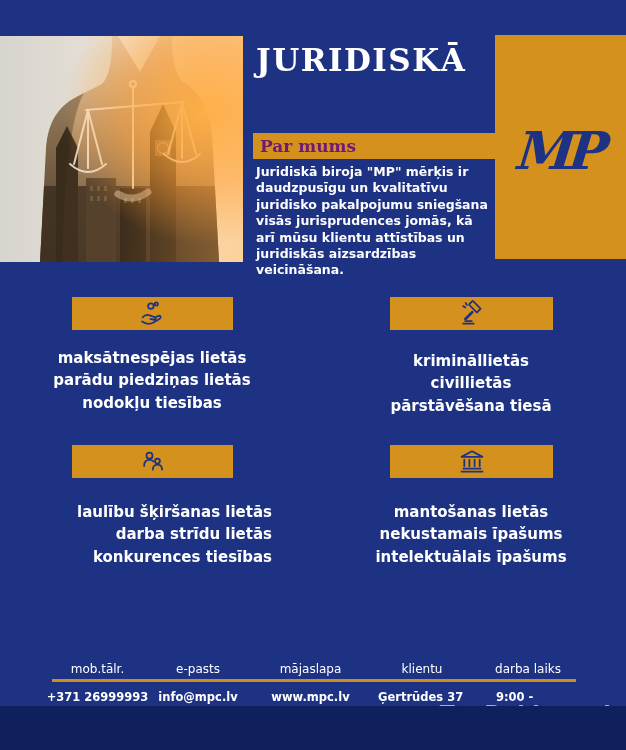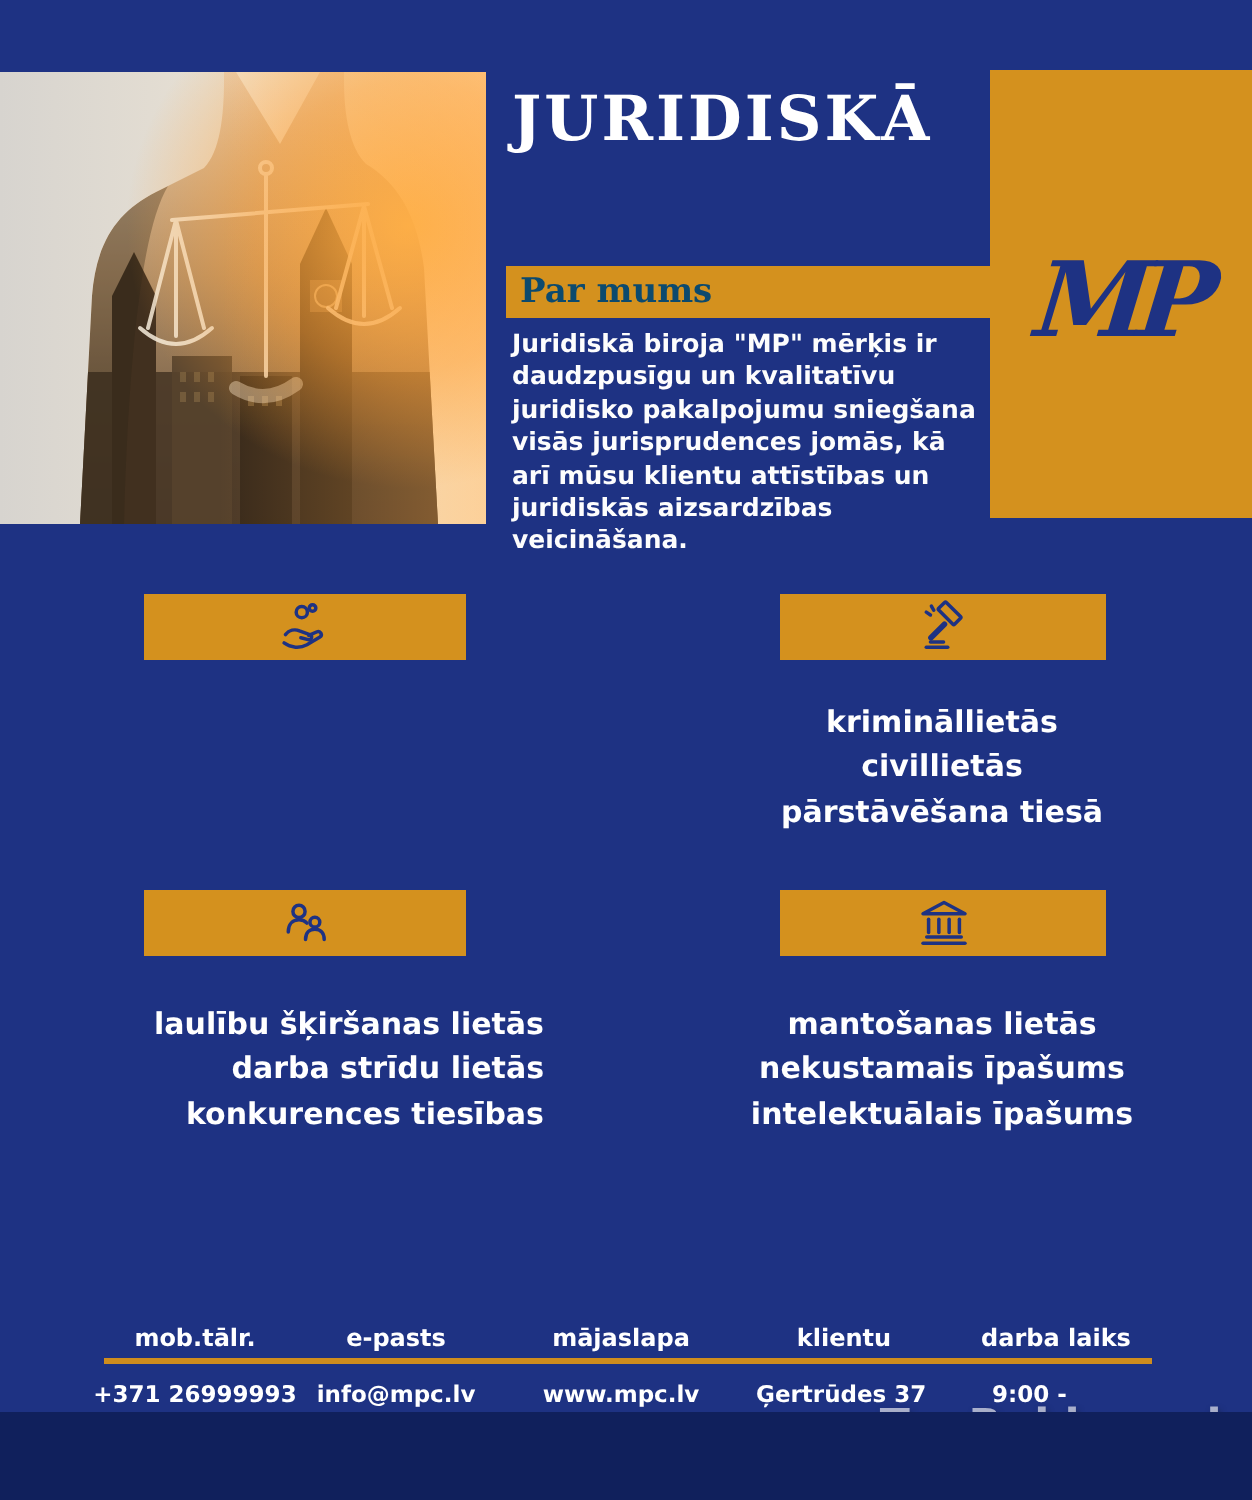--- a/index.html
+++ b/index.html
@@ -19,21 +19,21 @@
     font-weight:bold;font-size:31px;line-height:40px;letter-spacing:1.5px;
     color:#ffffff;
   }
   .about-bar{
     position:absolute;left:253px;top:133px;width:242px;height:26px;
     background:#d4911e;
   }
   .about-bar span{
     display:block;padding-left:7px;line-height:26px;
     font-family:"DejaVu Serif","Liberation Serif",serif;
-    font-weight:bold;font-size:17px;color:#0c4a6e;
+    font-weight:bold;font-size:17px;color:#701a75;
   }
   .about-text{
     position:absolute;left:256px;top:164px;width:240px;
     font-size:12.5px;font-weight:bold;line-height:16.4px;color:#fdfdfd;
   }
   .brand-panel{
     position:absolute;left:495px;top:35px;width:131px;height:224px;
     background:#d4911e;
   }
   .brand-logo{
@@ -48,21 +48,21 @@
   .bar-1{left:72px;top:297px;width:161px;}
   .bar-2{left:390px;top:297px;width:163px;}
   .bar-3{left:72px;top:445px;width:161px;}
   .bar-4{left:390px;top:445px;width:163px;}
   .svc-list{position:absolute;width:240px;text-align:center;font-size:15px;font-weight:bold;line-height:22.4px;color:#ffffff;}
   .list-1{left:32px;top:347px;}
   .list-2{left:351px;top:330px;margin-top:20px;}
   .list-3{left:32px;top:501px;text-align:right;}
   .list-4{left:351px;top:501px;}
   
-  .contact-label{position:absolute;top:662px;font-size:12px;font-weight:bold;text-align:center;color:#ffffff;}
+  .contact-label{position:absolute;top:662px;font-size:12px;font-weight:normal;text-align:center;color:#ffffff;}
   .contact-value{position:absolute;top:689px;font-size:11.5px;font-weight:bold;line-height:17px;color:#ffffff;}
   .rule{position:absolute;left:52px;top:679px;width:524px;height:2.5px;background:#cf8d1d;}
   .cl-1{left:40px;width:115px;}  .cv-1{left:40px;width:115px;text-align:center;}
   .cl-2{left:153px;width:90px;}  .cv-2{left:153px;width:90px;text-align:center;}
   .cl-3{left:258px;width:105px;} .cv-3{left:258px;width:105px;text-align:center;}
   .cl-4{left:372px;width:100px;} .cv-4{left:372px;width:102px;text-align:left;padding-left:6px;}
   .cl-5{left:478px;width:100px;} .cv-5{left:478px;width:100px;text-align:left;padding-left:18px;box-sizing:border-box;}
   
   .watermark{position:absolute;left:435px;top:702px;width:196px;text-align:center;pointer-events:none;}
   .wm-title{
@@ -194,20 +194,25 @@
       <path d="M12 2.8 L21 7.6 H3 Z"></path>
       <path d="M5.4 10 V15.6"></path>
         <path d="M9.8 10 V15.6"></path>
         <path d="M14.2 10 V15.6"></path>
         <path d="M18.6 10 V15.6"></path>
       <path d="M4.6 17.6 H19.4"></path>
       <path d="M3 20.2 H21"></path>
     </svg>
   </div>
 
+  <div class="svc-list list-1">
+    <div>maksātnespējas lietās</div>
+    <div>parādu piedziņas lietās</div>
+    <div>nodokļu tiesības</div>
+  </div>
   <div class="svc-list list-2">
     <div>krimināllietās</div>
     <div>civillietās</div>
     <div>pārstāvēšana tiesā</div>
   </div>
   <div class="svc-list list-3">
     <div>laulību šķiršanas lietās</div>
     <div>darba strīdu lietās</div>
     <div>konkurences tiesības</div>
   </div>

